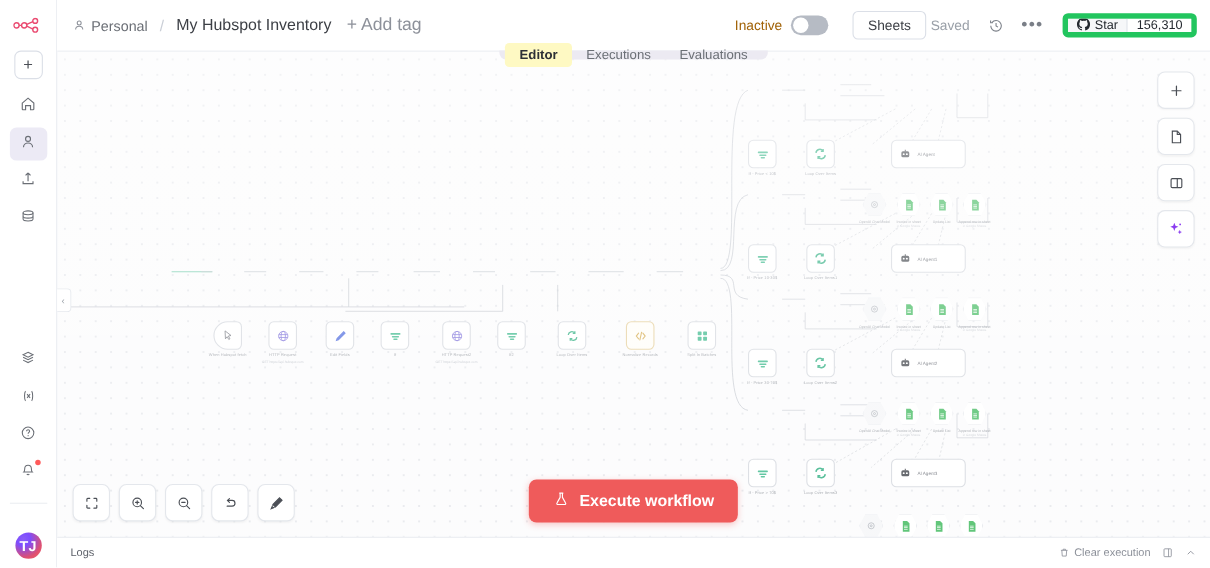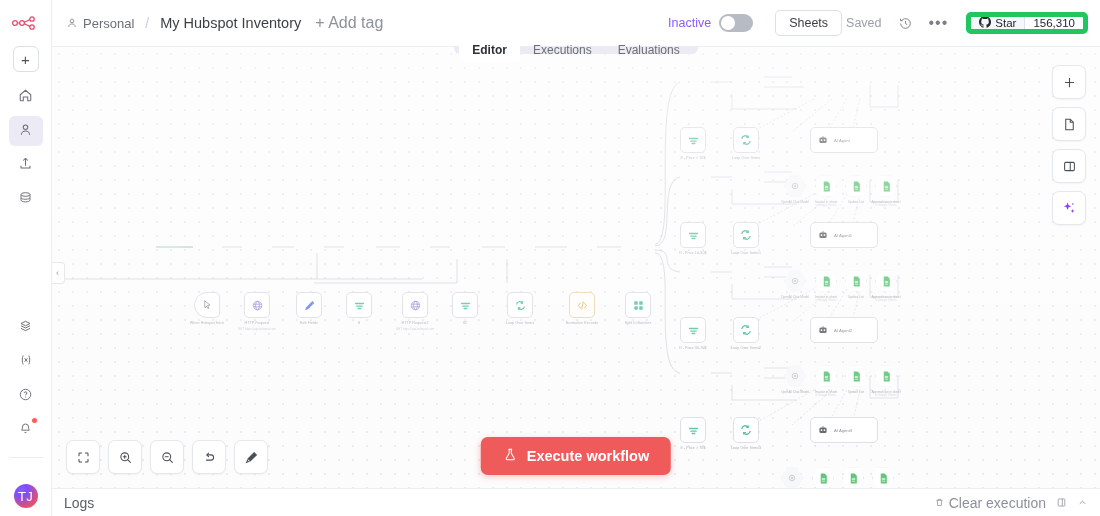--- a/index.html
+++ b/index.html
@@ -29,41 +29,41 @@
     display:flex; align-items:center; justify-content:center; cursor:pointer;
     color: #6b6f76;
   }
   .rail-item.active { background: #eceaf5; }
   .rail-spacer { flex: 1; }
   .rail-bottom { display:flex; flex-direction:column; align-items:center; padding-bottom: 8px; width: 100%; }
   .rail-sep { width: 34px; height: 1px; background:#ebeef2; margin: 8px 0 10px; }
   .avatar {
     width: 24px; height: 24px; border-radius: 50%;
     background: radial-gradient(circle at 30% 25%, #8b5cf6 0%, #7c4dff 25%, #e0506e 70%, #f0626e 100%);
-    color:#fff; font-size: 13px; font-weight: 400; display:flex; align-items:center; justify-content:center;
+    color:#fff; font-size: 13px; font-weight: 700; display:flex; align-items:center; justify-content:center;
     letter-spacing:.2px; cursor:pointer;margin-top:16px;
   }
   .bell-wrap { position: relative; }
   .bell-dot { position:absolute; top:3px; right:6px; width:5px; height:5px; border-radius:50%; background:#ff5a5a; }
 
   
   .main { flex: 1; display:flex; flex-direction:column; position:relative; min-width:0; }
 
   
   .header {
     height: 47px; flex: 0 0 47px; background:#fff; border-bottom: 1px solid #ebeef2;
     display:flex; align-items:center; padding: 0 0 0 14px; position:relative; z-index: 6;
   }
   .crumb { display:flex; align-items:center; font-size: 13px; color:#6b6f76; gap:5px; }
   .crumb .person-ic { display:flex; align-items:center; }
   .crumb-sep { color:#c9ced6; margin: 0 6px; font-size: 14px; }
   .crumb-title { font-size: 14.5px; color:#3c3f45; }
   .add-tag { font-size: 16px; color:#8d919a; margin-left: 14px; cursor:pointer; }
   .hdr-right { margin-left:auto; display:flex; align-items:center; height:100%; }
-  .inactive-lbl { font-size: 12.5px; color:#8b5cf6; margin-right: 8px; }
+  .inactive-lbl { font-size: 12.5px; color:#a16207; margin-right: 8px; }
   .toggle {
     width: 34px; height: 18px; border-radius: 9px; background:#b6bbc4; position:relative; cursor:pointer;
   }
   .toggle .knob { position:absolute; top:2px; left:2px; width:14px; height:14px; border-radius:50%; background:#fff; }
   .share-btn {
     margin-left: 22px; border:1px solid #dbdfe7; border-radius:5px; background:#fff;
     font-size: 12.5px; color:#3c3f45; padding: 5px 13px; cursor:pointer; font-family:inherit;
   }
   .saved-lbl { font-size: 12.5px; color:#9aa0a8; margin-left: 4px; }
   .hdr-icon { margin-left: 16px; color:#7a7f87; display:flex; align-items:center; cursor:pointer; }
@@ -79,21 +79,21 @@
   .tabs-bar {
     position:absolute; top: 47px; left: 0; right: 0; height: 0; z-index: 7;
     display:flex; justify-content:center; pointer-events:none;
   }
   .tabs {
     pointer-events:auto; display:flex; align-items:center; gap: 0;
     background:#eceaf2; border-radius: 0 0 6px 6px; padding: 4px 5px;
     transform: translateY(-1px);
   }
   .tab { font-size: 12px; color:#6b6f76; padding: 4px 13px; border-radius:4px; cursor:pointer; }
-  .tab.active { background:#ffffff; color:#2d3036; font-weight:600; }
+  .tab.active { background:#fef9c3; color:#2d3036; font-weight:600; }
 
   
   .canvas {
     flex: 1; position:relative; overflow:hidden;
     background-color: #fbfbfc;
     background-image:
       radial-gradient(circle, #e2e4e9 1px, transparent 1px);
     background-size: 14px 14px;
   }
   .canvas::after{
@@ -129,21 +129,21 @@
   .exec-btn {
     position:absolute; bottom: 13px; left: 50%; transform: translateX(-50%);
     background:#ef5b5b; color:#fff; border:none; border-radius:7px; cursor:pointer;
     font-size: 14.5px; font-weight: 600; padding: 10px 22px; display:flex; align-items:center; gap:9px;
     font-family:inherit; box-shadow: 0 2px 6px rgba(239,91,91,.30); z-index: 8; white-space:nowrap;
   }
 
   
   .logs {
     height: 28px; flex: 0 0 28px; background:#fff; border-top:1px solid #ebeef2;
-    display:flex; align-items:center; padding: 0 12px; font-size: 14px; color:#5c6069; z-index: 6;
+    display:flex; align-items:center; padding: 0 12px; font-size: 10px; color:#5c6069; z-index: 6;
   }
   .logs-right { margin-left:auto; display:flex; align-items:center; gap: 10px; color:#8d919a; }
   .logs-right span { display:flex; align-items:center; gap:4px; cursor:pointer; }
 
   
   .wf { position:absolute; inset:0; }
   .node { position:absolute; }
   .nbox {
     background:#fff; border:1px solid #cfd3da; border-radius:5px;
     display:flex; align-items:center; justify-content:center;

